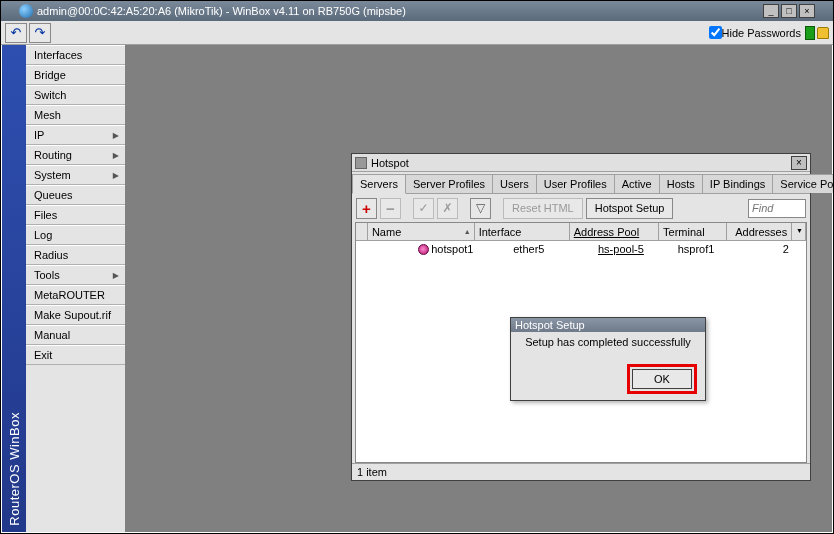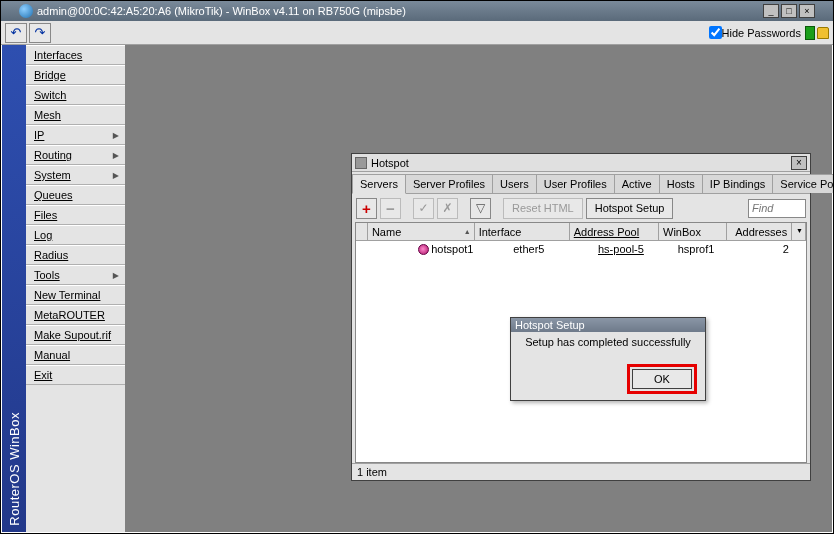--- a/index.html
+++ b/index.html
@@ -85,21 +85,20 @@
     padding: 6px 0;
     letter-spacing: 0.5px;
   }
   
   .sidebar {
     position:absolute;
     left:25px; top:44px; bottom:1px;
     width: 100px;
     background:#e4e4e4;
     border-right:1px solid #808080;
-    text-decoration:underline;
   }
   .sidebar .item {
     height:20px;
     display:flex; align-items:center;
     padding:0 8px;
     border-top:1px solid #fff;
     border-bottom:1px solid #b0b0b0;
     background:#e4e4e4;
     font-size:11px;
     color:#000;
@@ -385,23 +384,20 @@
       <span>Log</span>
     </div>
   <div class="item">
       <span>Radius</span>
     </div>
   <div class="item">
       <span>Tools</span>
       <span class="arrow">▶</span>
     </div>
   <div class="item">
-      <span>New Terminal</span>
-    </div>
-  <div class="item">
       <span>MetaROUTER</span>
     </div>
   <div class="item">
       <span>Make Supout.rif</span>
     </div>
   <div class="item">
       <span>Manual</span>
     </div>
   <div class="item">
       <span>Exit</span>
@@ -444,21 +440,21 @@
       <div class="spacer"></div>
       <input class="findbox" placeholder="Find" style="">
     </div>
 
     <div class="table-wrap">
       <div class="thead">
         <div class="th" style="width:12px"></div>
         <div class="th c-name sort">Name</div>
         <div class="th c-iface">Interface</div>
         <div class="th c-pool">Address Pool</div>
-        <div class="th c-prof">WinBox</div>
+        <div class="th c-prof">Terminal</div>
         <div class="th c-addr">Addresses</div>
         <div class="th c-end last"></div>
       </div>
       <div class="tbody">
         <div class="trow">
           <div class="td gutter"></div>
           <div class="td c-name">
             <span class="roundicon"></span>
             <span>hotspot1</span>
           </div>

